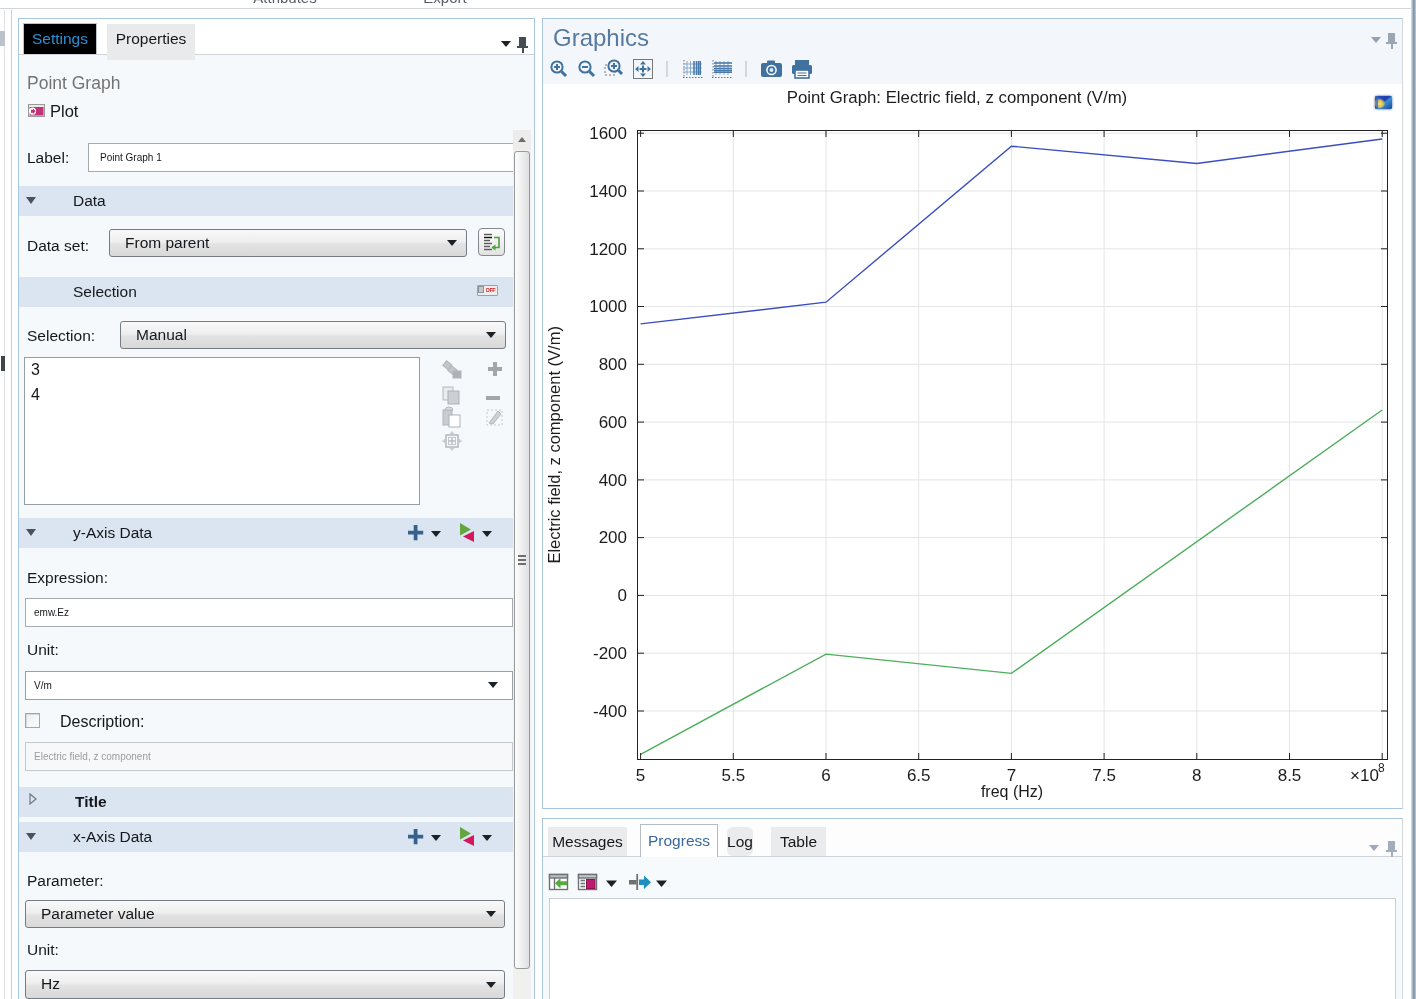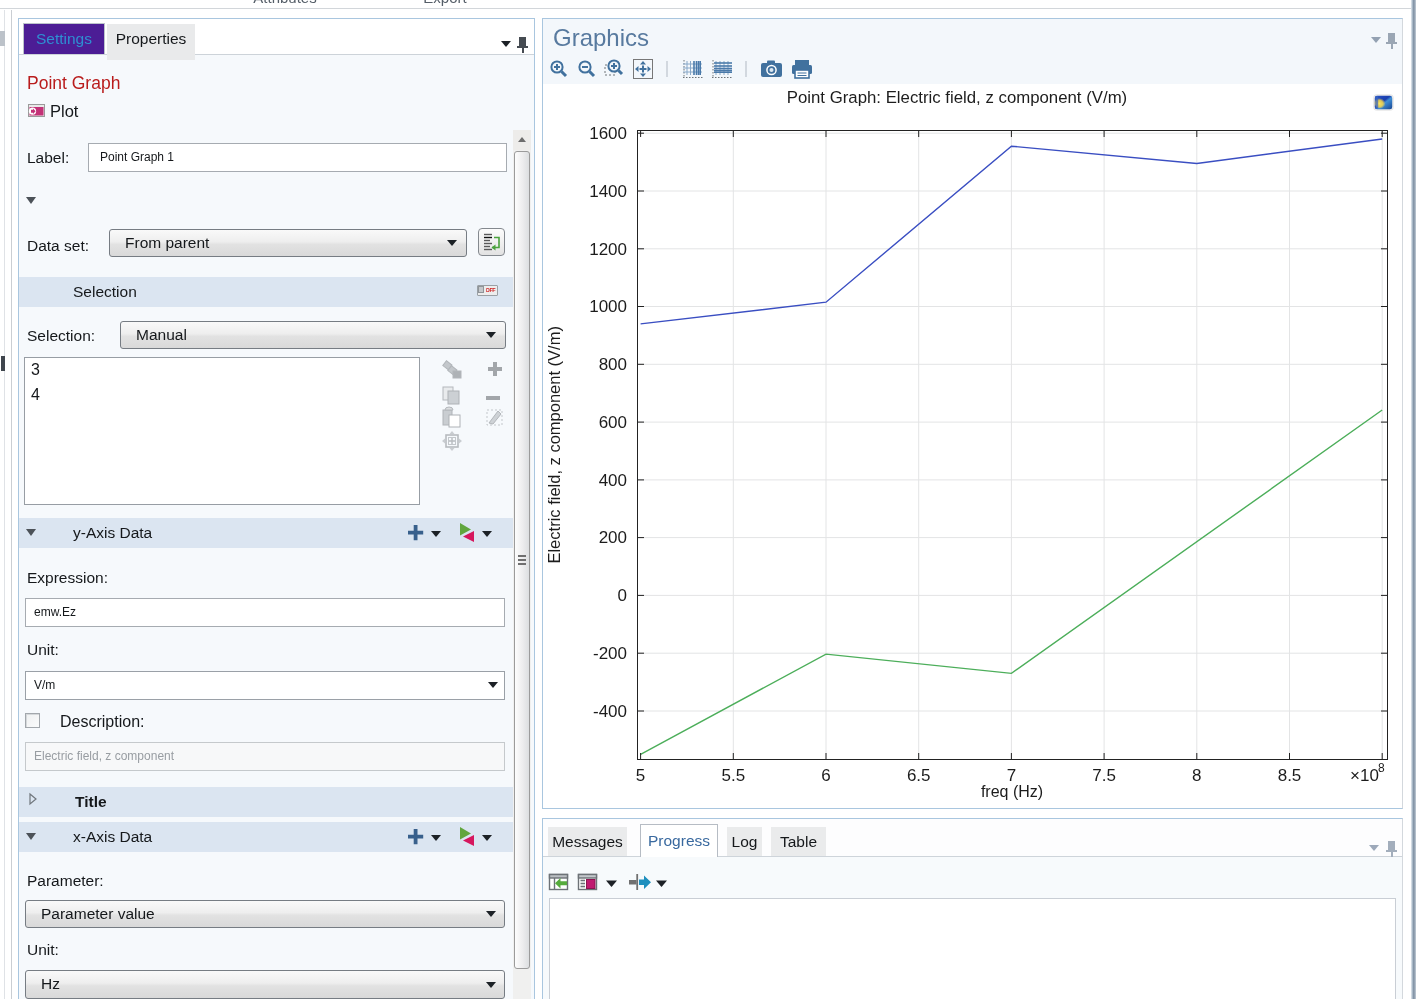--- a/index.html
+++ b/index.html
@@ -3,21 +3,21 @@
 <style>
 html,body{margin:0;padding:0;}
 body{width:1416px;height:999px;overflow:hidden;background:#fff;
   font-family:"Liberation Sans",sans-serif;-webkit-font-smoothing:antialiased;}
 #app{position:relative;width:1416px;height:999px;overflow:hidden;}
 .abs{position:absolute;}
 .lbl{position:absolute;font-size:15.5px;color:#15181b;white-space:nowrap;}
 .band{position:absolute;left:19px;width:494px;height:30px;background:#dbe5f1;}
 .band .t{position:absolute;left:54px;top:6px;font-size:15.5px;color:#15181b;}
 .tri{position:absolute;width:0;height:0;border-left:5.5px solid transparent;border-right:5.5px solid transparent;border-top:7px solid #4c5258;}
-.input{position:absolute;background:#fff;border:1px solid #a6abb1;font-size:12px;color:#15181b;line-height:26px;padding:0 0 0 8px;white-space:nowrap;}
+.input{position:absolute;background:#fff;border:1px solid #a6abb1;font-size:10px;color:#15181b;line-height:26px;padding:0 8px 0 8px;white-space:nowrap;}
 .combo{position:absolute;border:1px solid #767c83;border-radius:3px;background:linear-gradient(#f9f9f9,#eeeeee 45%,#e2e2e2 55%,#d9d9d9);font-size:15.5px;color:#15181b;line-height:26px;padding-left:15px;white-space:nowrap;}
 .car{position:absolute;width:0;height:0;border-left:5.5px solid transparent;border-right:5.5px solid transparent;border-top:6.5px solid #1c2126;}
 .tab{position:absolute;font-size:15.5px;text-align:center;}
 svg{position:absolute;overflow:visible;}
 </style></head>
 <body>
 <div id="app">
 
 <div class="abs" style="left:230px;top:-11px;width:110px;text-align:center;font-size:15px;color:#555e68;">Attributes</div>
 <div class="abs" style="left:400px;top:-11px;width:90px;text-align:center;font-size:15px;color:#555e68;">Export</div>
@@ -26,38 +26,41 @@
 <div class="abs" style="left:11px;top:10px;width:1px;height:989px;background:#caced3;"></div>
 <div class="abs" style="left:4px;top:10px;width:1px;height:989px;background:#dfe2e6;"></div>
 <div class="abs" style="left:0px;top:31px;width:5px;height:15px;background:#bcc2c9;"></div>
 <div class="abs" style="left:1px;top:356px;width:4px;height:15px;background:#3f454d;"></div>
 
 <div class="abs" style="left:18px;top:18px;width:517px;height:981px;background:#fff;border:1px solid #a9c6df;border-bottom:none;box-sizing:border-box;"></div>
 <div class="abs" style="left:19px;top:55px;width:515px;height:944px;background:#f6f9fc;"></div>
 <div class="abs" style="left:19px;top:54px;width:515px;height:1px;background:#cdd3d9;"></div>
 
 <div class="tab" style="left:107px;top:24px;width:88px;height:36px;line-height:29px;background:#e9eaeb;color:#15181b;">Properties</div>
-<div class="tab" style="left:23px;top:23px;width:82px;height:31px;line-height:30px;background:#4c1d95;border:1px solid #bcc3cb;border-bottom:none;box-sizing:border-box;color:#2e8fd2;">Settings</div>
+<div class="tab" style="left:23px;top:23px;width:74px;height:31px;line-height:30px;background:#000000;border:1px solid #bcc3cb;border-bottom:none;box-sizing:border-box;color:#2e8fd2;">Settings</div>
 <div class="car" style="left:501px;top:41px;"></div>
 <svg style="left:517px;top:36px" width="12" height="18" viewBox="0 0 12 18">
       <path d="M2 1h7v9h-7z M0 10h11v2h-11z M5 12h2v5h-2z" fill="#454b52"></path>
     </svg>
 
-<div class="abs" style="left:27px;top:73px;font-size:17.5px;color:#b91c1c;">Point Graph</div>
+<div class="abs" style="left:27px;top:73px;font-size:17.5px;color:#737373;">Point Graph</div>
 <svg style="left:28px;top:104px" width="17" height="13" viewBox="0 0 17 13">
       <rect x="0.5" y="0.5" width="16" height="12" fill="#e9e9e9" stroke="#9a9a9a"></rect>
       <rect x="1.5" y="3" width="14" height="8.5" fill="#c33277"></rect>
       <circle cx="4.5" cy="7.2" r="3.6" fill="#fff"></circle>
       <path d="M3 5.7h2v-1.3l2.6 2.8-2.6 2.8v-1.3h-2z" fill="#c33277"></path>
     </svg>
 <div class="lbl" style="left:50px;top:102px;font-size:16.5px;">Plot</div>
 
 <div class="lbl" style="left:27px;top:149px;">Label:</div>
 <div class="input" style="left:88px;top:143px;width:406px;height:27px;line-height:27px;padding-left:11px;">Point Graph 1</div>
 
+<div class="band" style="top:186px;">
+      <div class="t">Data</div>
+    </div>
 <div class="tri" style="left:26px;top:197px;"></div>
 
 <div class="lbl" style="left:27px;top:237px;">Data set:</div>
 <div class="combo" style="left:109px;top:229px;width:341px;height:26px;">From parent</div>
 <div class="car" style="left:447px;top:240px;"></div>
 <div class="abs" style="left:478px;top:228px;width:27px;height:28px;border:1px solid #84898f;border-radius:4px;background:linear-gradient(#fcfcfc,#efefef 55%,#e2e2e2);box-sizing:border-box;"></div>
 <svg style="left:483px;top:233px" width="18" height="18" viewBox="0 0 18 18">
       <g stroke="#5a5a5a" stroke-width="1.4">
         <line x1="1" y1="1.5" x2="9" y2="1.5"></line>
         <line x1="1" y1="4.5" x2="9" y2="4.5" stroke="#111"></line>
@@ -388,21 +391,21 @@
 <text x="560" y="444.8" text-anchor="middle" font-size="16.5px" transform="rotate(-90 560 444.8)">Electric field, z component (V/m)</text>
 </g>
 </g>
 </svg>
 
 <div class="abs" style="left:542px;top:818px;width:861px;height:181px;background:#f7fafc;border:1px solid #a9c6df;border-right-color:#d3d8dd;border-bottom:none;box-sizing:border-box;"></div>
 <div class="abs" style="left:543px;top:819px;width:859px;height:37px;background:#fdfdfe;"></div>
 <div class="abs" style="left:543px;top:856px;width:859px;height:1px;background:#ced4da;"></div>
 <div class="tab" style="left:548px;top:827px;width:79px;height:29px;line-height:29px;background:#eaebec;color:#15181b;">Messages</div>
 <div class="tab" style="left:640px;top:824px;width:78px;height:33px;line-height:32px;background:#fff;border:1px solid #b6bcc4;border-bottom:none;box-sizing:border-box;color:#39699f;">Progress</div>
-<div class="tab" style="left:727px;top:827px;width:35px;height:29px;line-height:29px;background:#eaebec;color:#15181b;">Log</div>
+<div class="tab" style="left:727px;top:827px;width:26px;height:29px;line-height:29px;background:#eaebec;color:#15181b;border-radius:6px;">Log</div>
 <div class="tab" style="left:771px;top:827px;width:55px;height:29px;line-height:29px;background:#eaebec;color:#15181b;">Table</div>
 <div class="car" style="left:1369px;top:845px;border-top-color:#9da9ba;"></div>
 <svg style="left:1386px;top:840px" width="12" height="17" viewBox="0 0 12 17">
       <path d="M2 1h7v9h-7z M0 10h11v2h-11z M5 12h2v5h-2z" fill="#a3aebc"></path>
     </svg>
 
 <svg style="left:549px;top:873px" width="120" height="18" viewBox="0 0 120 18">
 <g>
         <rect x="0.5" y="1.5" width="18" height="15" fill="#fff" stroke="#6d7277" stroke-width="1.4"></rect>
         <rect x="0.5" y="1.5" width="18" height="3.5" fill="#b9bdc1" stroke="#6d7277" stroke-width="1.4"></rect>

